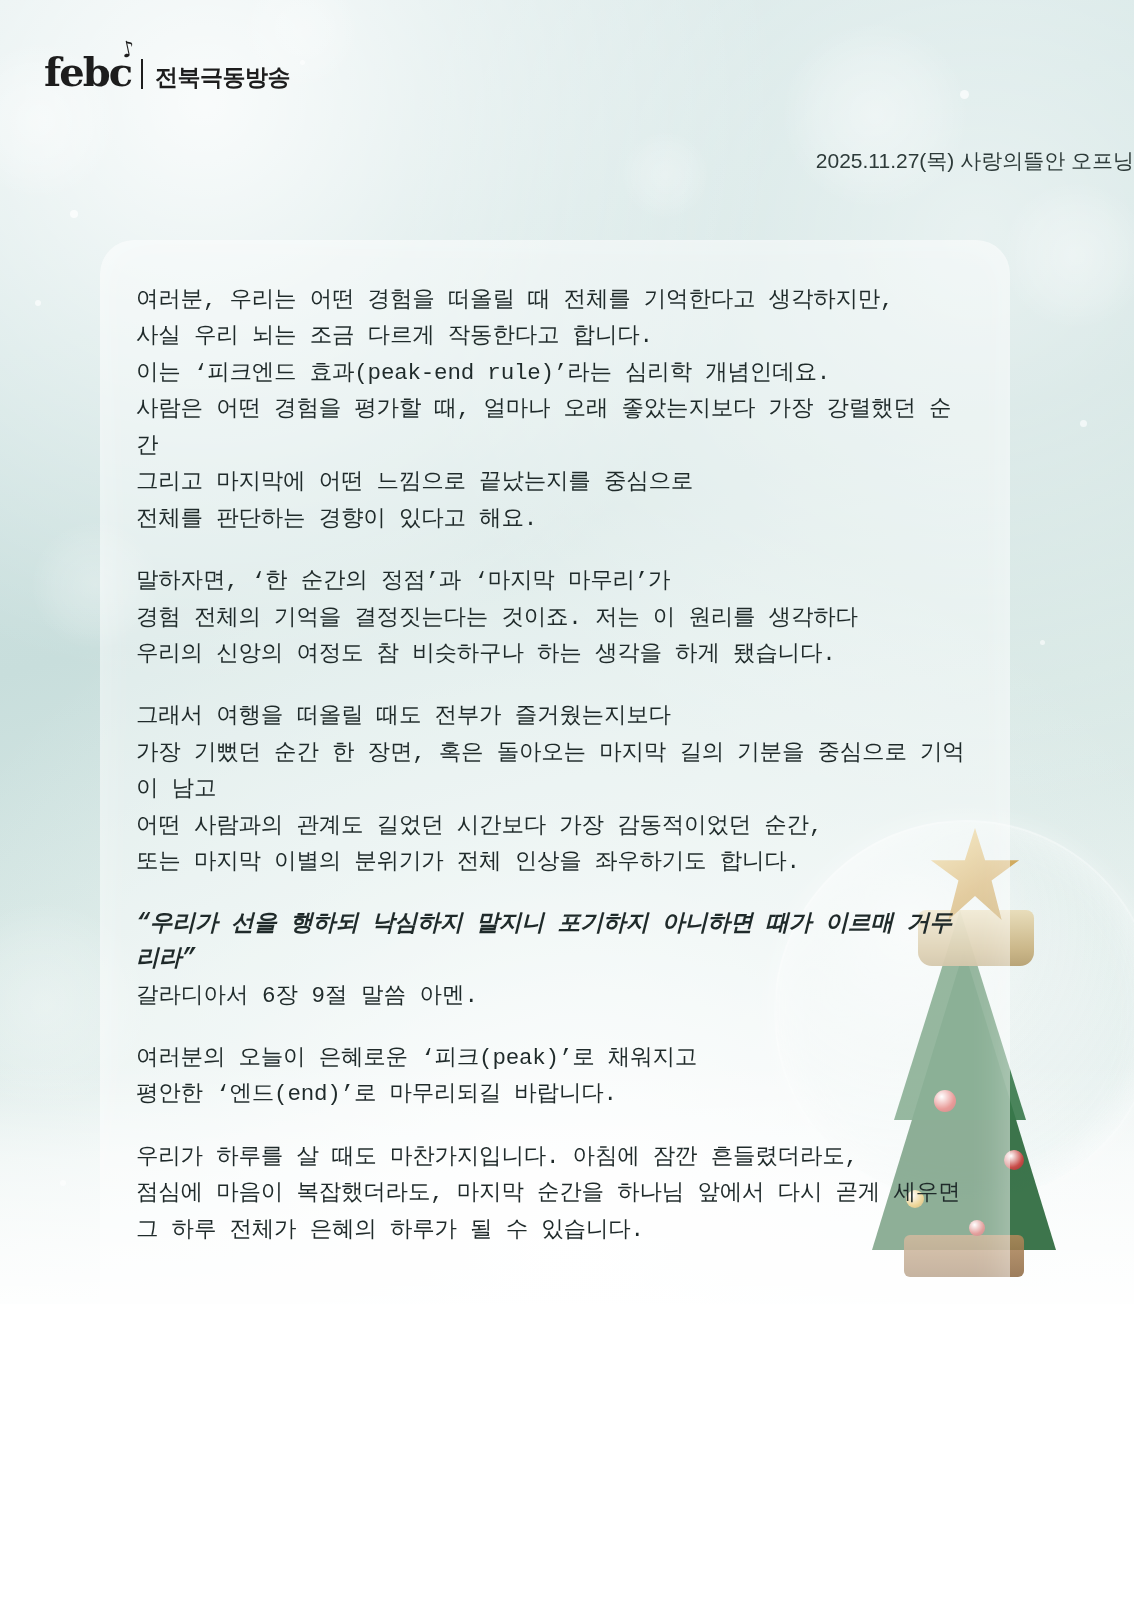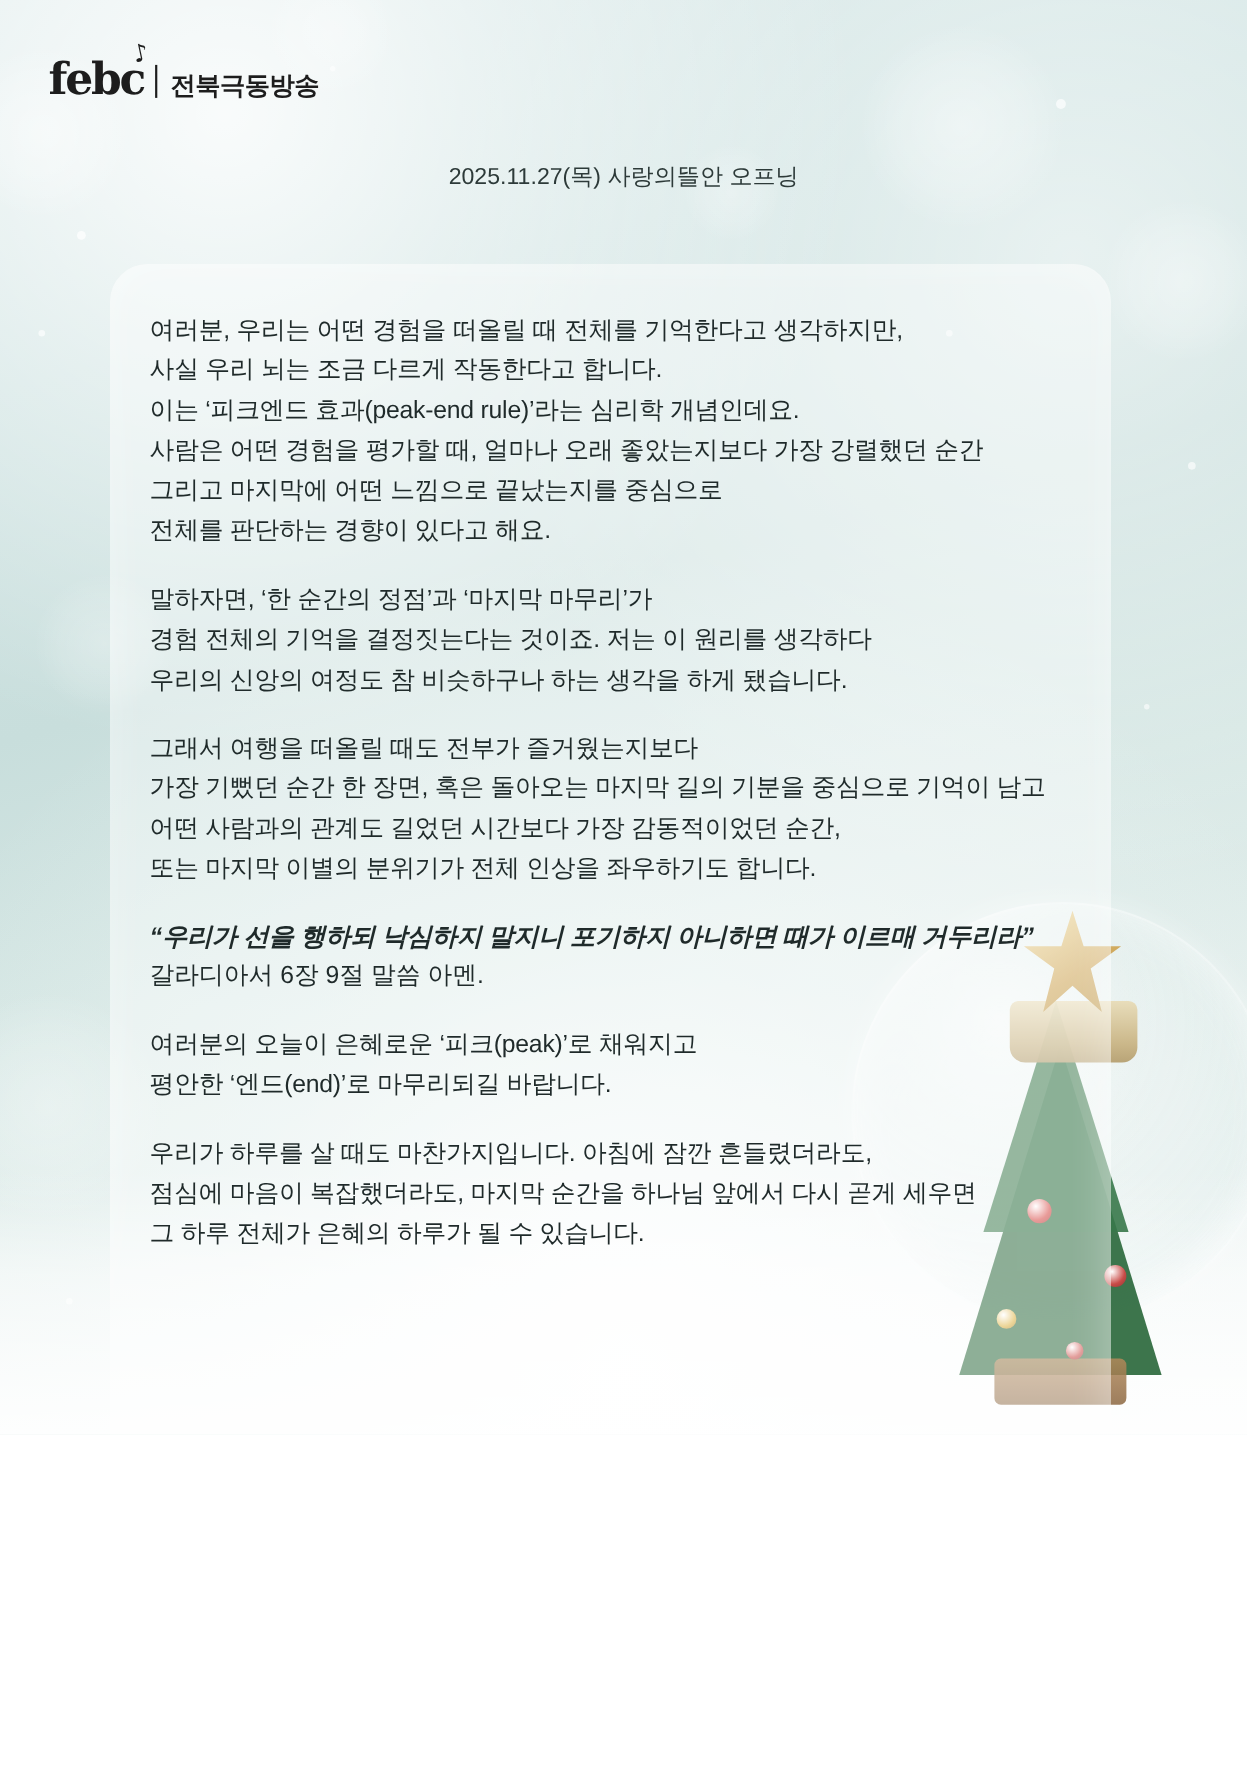--- a/index.html
+++ b/index.html
@@ -93,39 +93,40 @@
     font-size: 50px;
     font-weight: bold;
     letter-spacing: 4px;
     color: #23302f;
     text-shadow: 0 1px 2px rgba(255,255,255,0.8);
   }
   .subtitle {
     position: absolute;
     top: 145px;
     left: 0; right: 0;
-    text-align: center;
+    text-align: right;
     font-size: 21px;
     color: #2d3a39;
     line-height: 1.55;
   }
 
   
   .card {
     position: absolute;
     left: 100px;
     top: 240px;
     width: 910px;
     height: 1200px;
     border-radius: 34px;
     background: rgba(255,255,255,0.42);
     box-shadow: 0 0 40px rgba(255,255,255,0.35) inset;
   }
   .card-inner {
     padding: 42px 40px 0 36px;
+    font-family: Liberation Mono, monospace;
   }
   .para {
     font-size: 22.5px;
     line-height: 1.62;
     color: #1f2a2a;
     margin: 0 0 26px 0;
     letter-spacing: -0.2px;
   }
   .para:last-child { margin-bottom: 0; }
   .verse {

